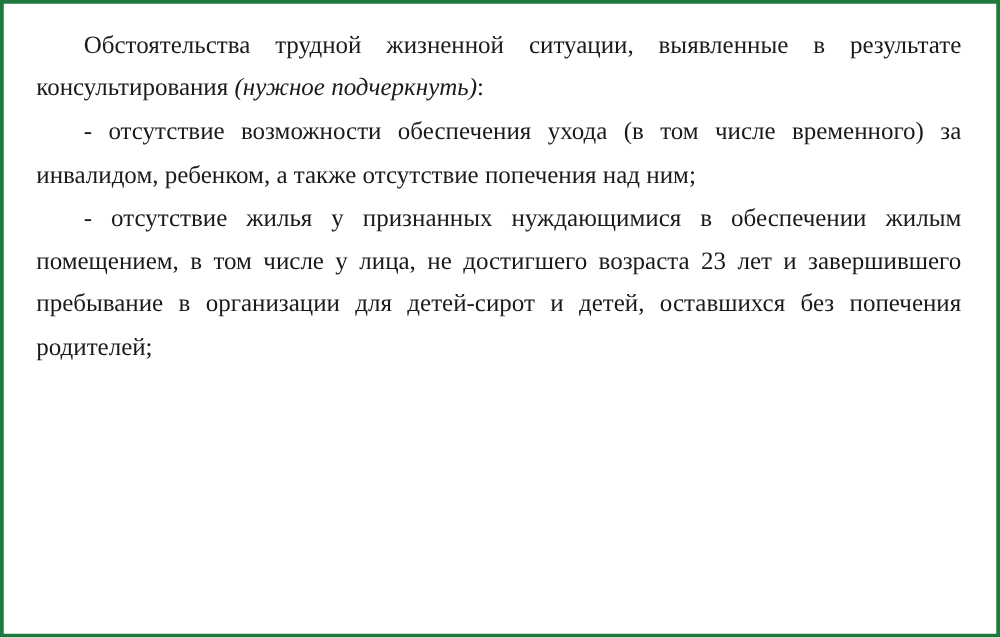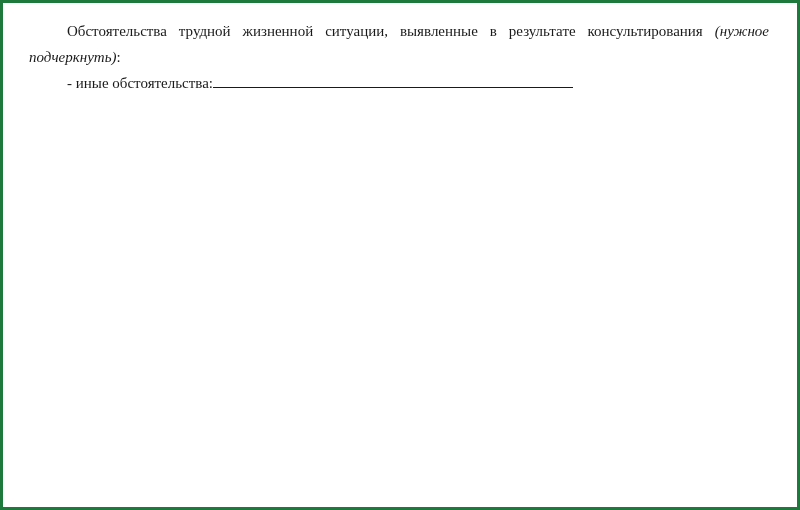--- a/index.html
+++ b/index.html
@@ -16,21 +16,21 @@
   .page {
     position: relative;
     box-sizing: border-box;
     width: 800px;
     height: 510px;
     background: #ffffff;
     border: 3px solid #1e7a3c;
     padding: 16px 28px 10px 26px;
   }
   .doc-body {
-    font-size: 15px;
+    font-size: 20px;
     line-height: 1.72;
     color: #1a1a1a;
     text-align: justify;
     text-justify: inter-word;
   }
   p.para {
     margin: 0 0 0.5px 0;
     text-align: justify;
     text-align-last: left;
   }
@@ -55,23 +55,22 @@
 
 <div class="page" style="border-color: rgb(30, 122, 60);">
   <div class="doc-body">
 
     <p class="para indent">
       <span>Обстоятельства трудной жизненной ситуации, выявленные в результате консультирования </span><span class="italic">(нужное подчеркнуть)</span><span>:</span>
     </p>
 
 
 
+    <p class="para indent-dash">- отсутствие возможности обеспечения ухода (в том числе временного) за инвалидом, ребенком, а также отсутствие попечения над ним;</p>
+
+
+    <p class="para indent-dash">- отсутствие жилья у признанных нуждающимися в обеспечении жилым помещением, в том числе у лица,  не достигшего возраста 23 лет и завершившего пребывание в организации для детей-сирот и детей, оставшихся без попечения родителей;</p>
 
 
 
-
-
-    <p class="para indent-dash">
-      <span>- иные обстоятельства:</span><span class="fill-line" style="width: 360px;"></span>
-    </p>
 
   </div>
 </div>
 
 </body></html>

